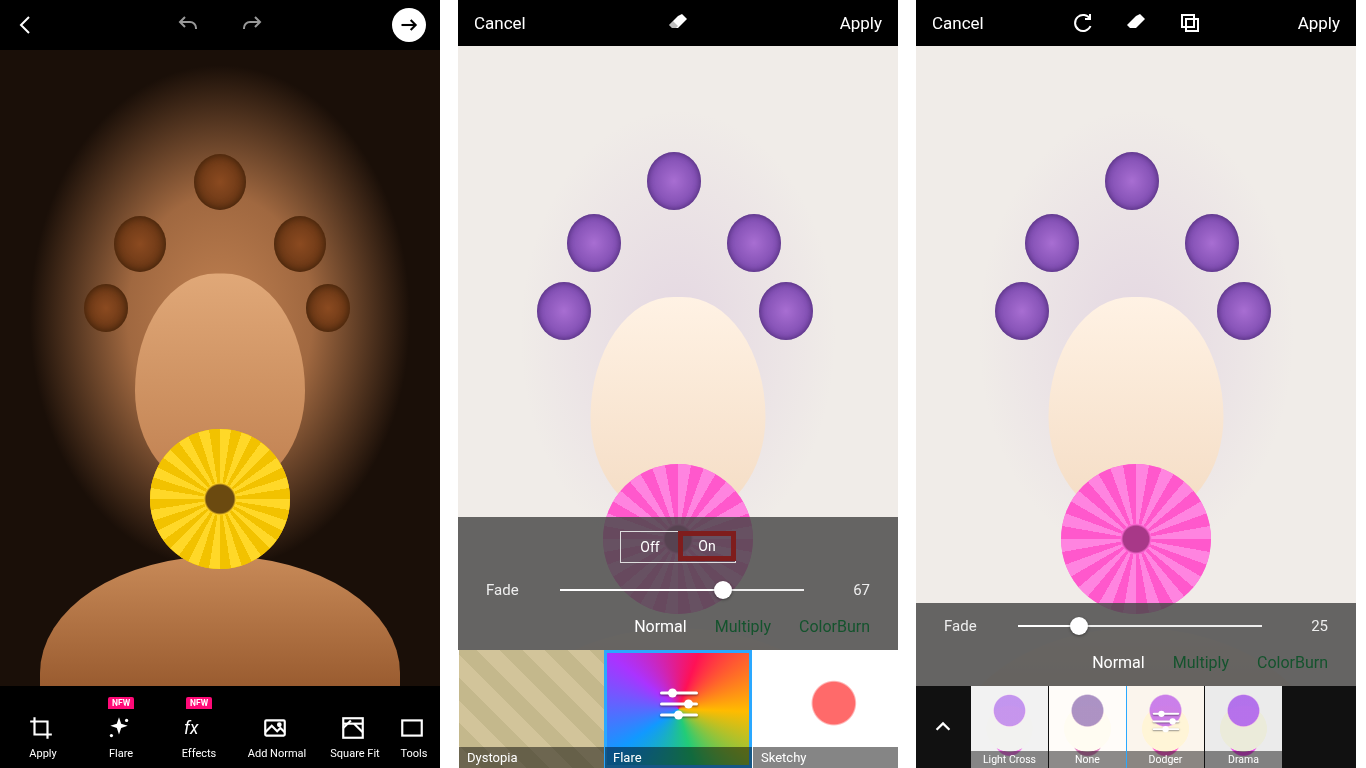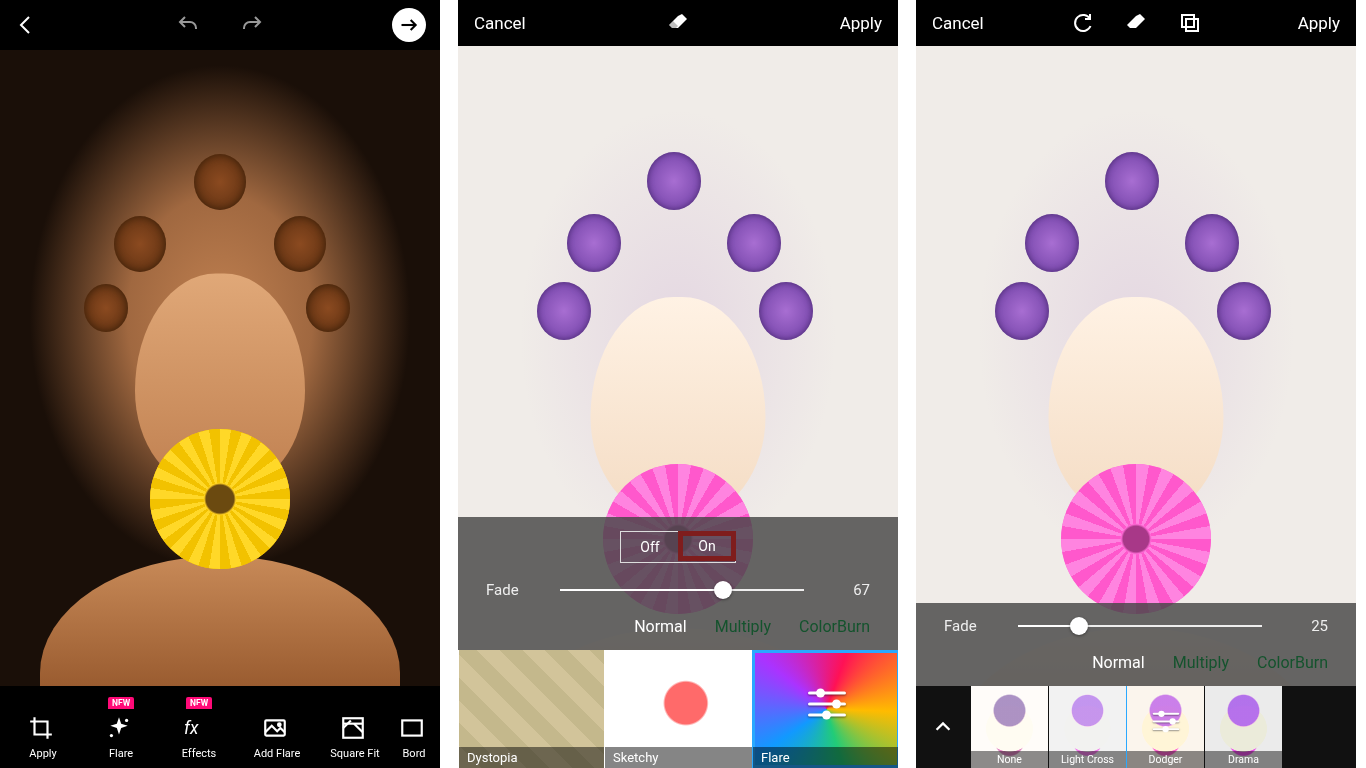--- a/index.html
+++ b/index.html
@@ -220,40 +220,40 @@
       <span>Effects</span>
     </div>
     <div class="tool">
       <div class="ticon">
           <svg viewBox="0 0 24 24" fill="none" stroke="#fff" stroke-width="2">
             <rect x="3" y="5" width="18" height="14" rx="1"></rect>
             <polyline points="3 16 9 10 14 15 17 12 21 16"></polyline>
             <circle cx="16" cy="9" r="1.2" fill="#fff"></circle>
           </svg>
         </div>
-      <span>Add Flare</span>
+      <span>Add Normal</span>
     </div>
     <div class="tool">
       <div class="ticon">
           <svg viewBox="0 0 24 24" fill="none" stroke="#fff" stroke-width="2">
             <rect x="3" y="3" width="18" height="18"></rect>
             <line x1="3" y1="8" x2="21" y2="8"></line>
             <line x1="3" y1="12" x2="10" y2="5" stroke="#fff"></line>
             <line x1="13" y1="8" x2="21" y2="16" stroke="#fff"></line>
           </svg>
         </div>
       <span>Square Fit</span>
     </div>
     <div class="tool" style="flex:0 0 40px">
       <div class="ticon">
           <svg viewBox="0 0 24 24" fill="none" stroke="#fff" stroke-width="2">
             <rect x="3" y="5" width="18" height="14"></rect>
           </svg>
         </div>
-      <span>Bord</span>
+      <span>Tools</span>
     </div>
   </div>
 </div>
 
 <div class="phone">
   <div class="topbar2">
     <span>Cancel</span>
     <div class="tb2-mid">
       <span>
         <svg class="icon-svg" viewBox="0 0 24 24" fill="#fff">
@@ -296,30 +296,30 @@
         <span class="active">Normal</span>
         <span>Multiply</span>
         <span>ColorBurn</span>
       </div>
     </div>
 
     <div class="filter-strip">
       <div class="filter-thumb ft-a">
         <div class="ft-label">Dystopia</div>
       </div>
+      <div class="filter-thumb ft-b sel">
+        <div class="flare-ctrl">
+            <div></div>
+            <div></div>
+            <div></div>
+          </div>
+        <div class="ft-label">Flare</div>
+      </div>
       <div class="filter-thumb ft-c">
         <div class="ft-label">Sketchy</div>
-      </div>
-      <div class="filter-thumb ft-b sel">
-        <div class="flare-ctrl">
-            <div></div>
-            <div></div>
-            <div></div>
-          </div>
-        <div class="ft-label">Flare</div>
       </div>
 
     </div>
   </div>
 </div>
 
 <div class="phone">
   <div class="topbar2">
     <span>Cancel</span>
     <div class="tb2-mid">
@@ -374,26 +374,26 @@
       </div>
     </div>
 
     <div class="filter-strip3">
       <div class="chev-up">
         <svg viewBox="0 0 24 24" fill="none" stroke="#fff" stroke-width="2.5">
             <polyline points="5 15 12 8 19 15"></polyline>
           </svg>
       </div>
       <div class="ft3">
+        <div class="bg mini-face tint-light"></div>
+        <div class="ft3-label">Light Cross</div>
+      </div>
+      <div class="ft3">
         <div class="bg mini-face tint-none"></div>
         <div class="ft3-label">None</div>
-      </div>
-      <div class="ft3">
-        <div class="bg mini-face tint-light"></div>
-        <div class="ft3-label">Light Cross</div>
       </div>
       <div class="ft3 sel">
         <div class="bg mini-face tint-dodger"></div>
         <div class="flare-ctrl" style="transform:translate(-50%,-60%) scale(0.7)">
             <div></div>
             <div></div>
             <div></div>
           </div>
         <div class="ft3-label">Dodger</div>
       </div>

